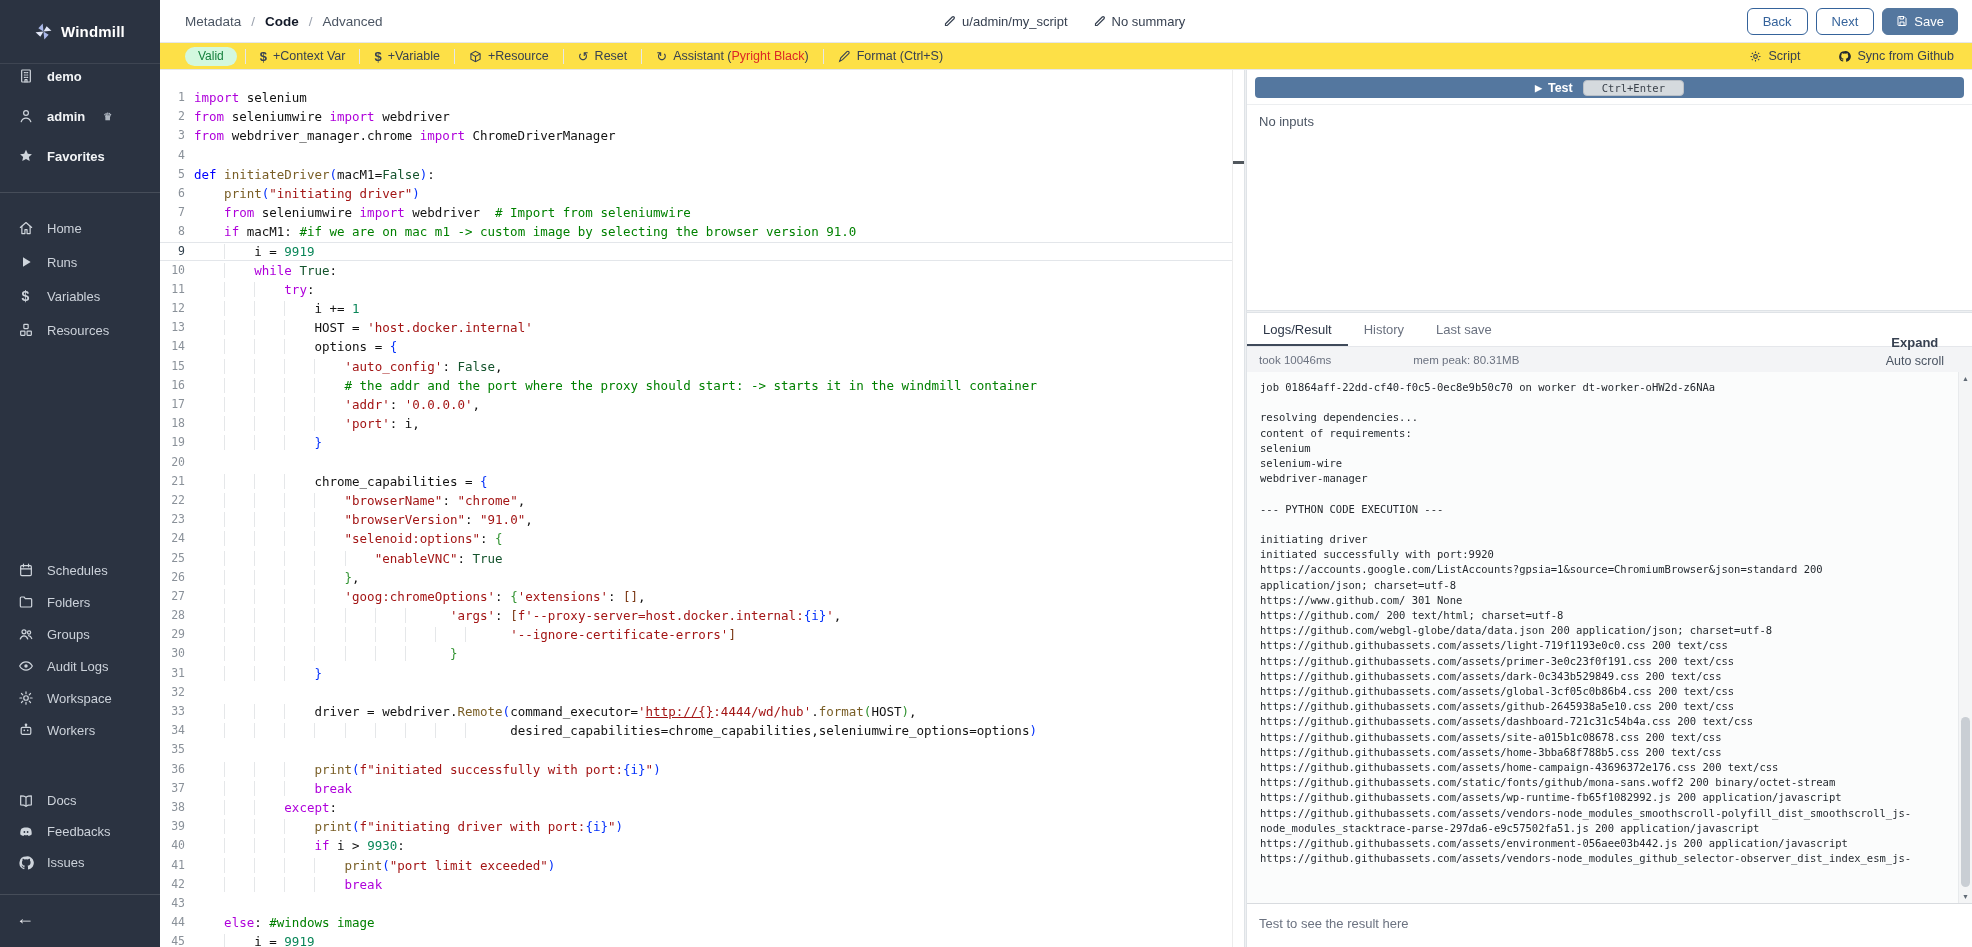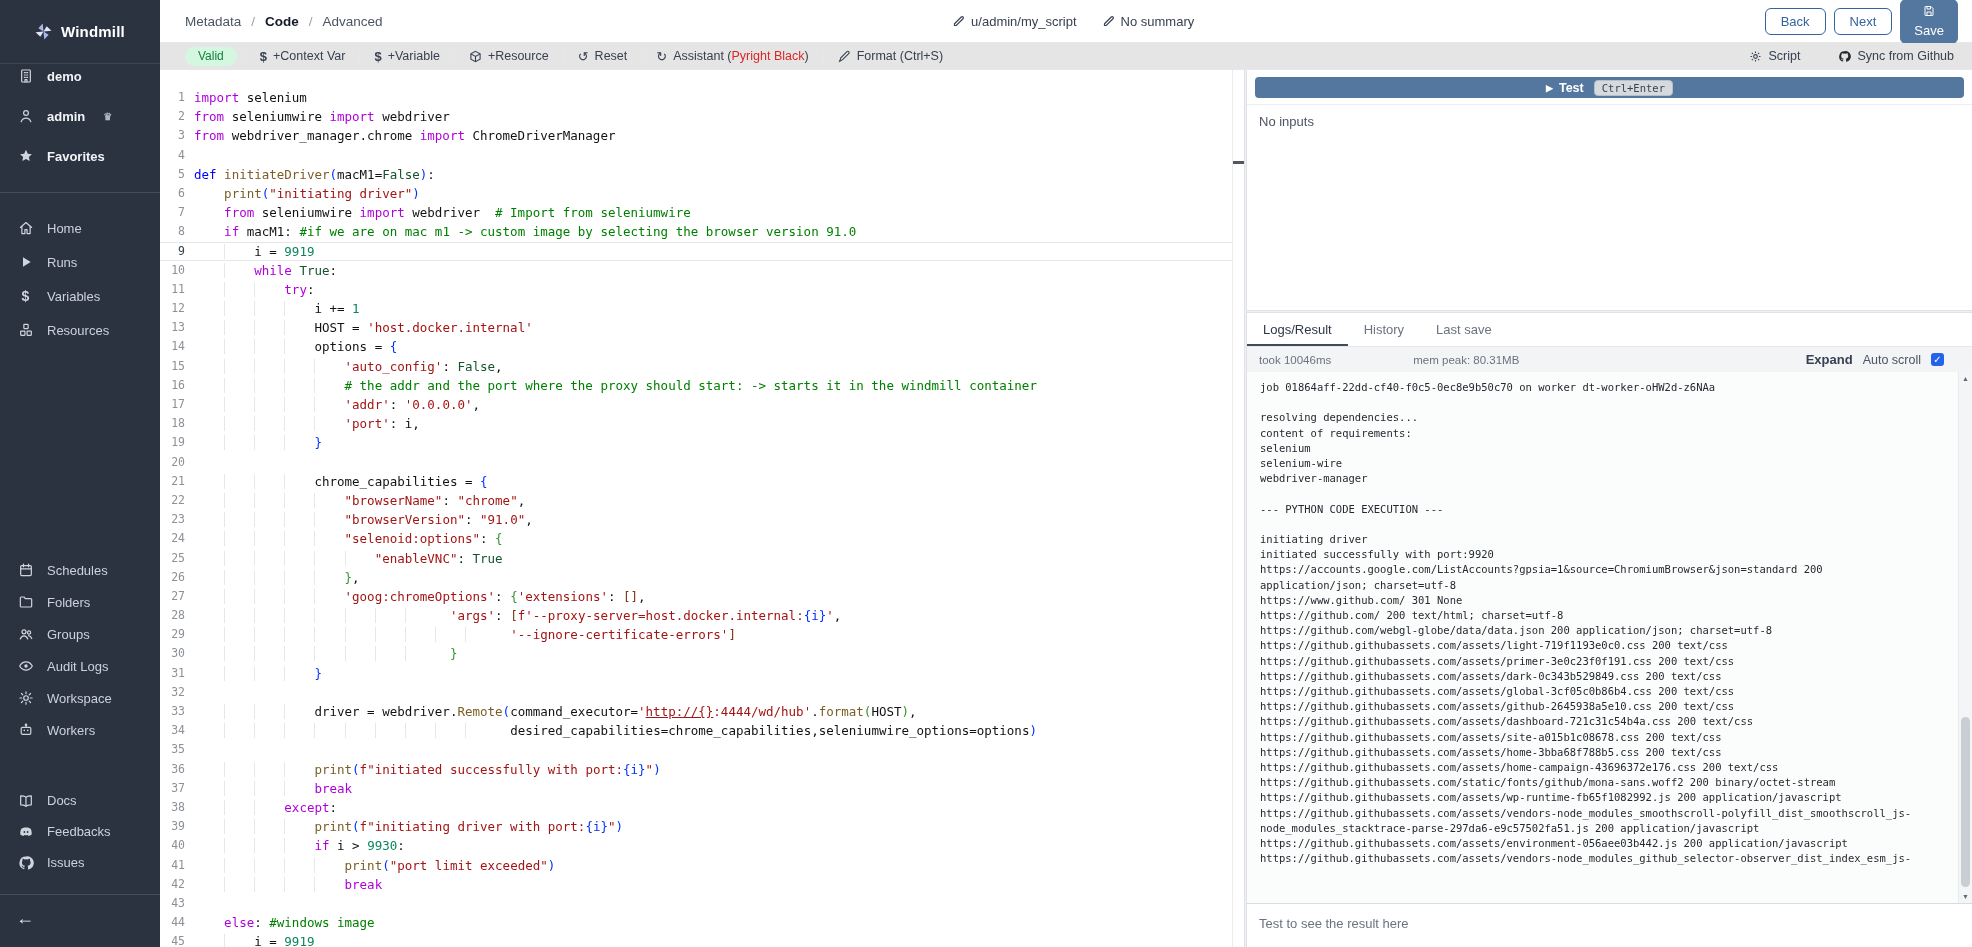--- a/index.html
+++ b/index.html
@@ -32,25 +32,25 @@
   .tab { cursor:pointer; } .tab.active { color:#111827; font-weight:bold; }
   .tab-sep { color:#9ca3af; }
   .path-block { display:flex; align-items:center; gap:26px; margin:0 auto; font-size:13px; color:#374151; }
   .path-item { display:flex; align-items:center; gap:6px; cursor:pointer; }
   .path-item svg { width:12px; height:12px; }
   .header-actions { display:flex; align-items:center; gap:8px; margin-right:14px; }
   .btn-outline { border:1px solid #35639b; color:#35639b; background:#fff; border-radius:6px;
                  padding:5px 15px; font-size:13px; font-weight:500; cursor:pointer; }
   .btn-primary { background:#54779f; color:#fff; border:1px solid #54779f; border-radius:6px;
                  padding:5px 13px; font-size:13px; font-weight:500; cursor:pointer;
-                 display:flex; align-items:center; gap:6px;flex-direction:column; }
+                 display:flex; align-items:center; gap:6px; }
   .btn-primary svg { width:12px; height:12px; }
 
   
-  .toolbar { height:27px; background:#e5e5e5; border-bottom:1px solid #e5e7eb;
+  .toolbar { height:27px; background:#fde047; border-bottom:1px solid #e5e7eb;
              display:flex; align-items:center; padding-left:25px; }
   .badge-valid { background:#d3f8df; color:#15803d; font-size:12px; border-radius:999px;
                  padding:2.5px 13px; margin-right:8px; }
   .tbtn { display:flex; align-items:center; gap:6px; font-size:12.5px; color:#374151;
           padding:0 14px; height:100%; cursor:pointer; white-space:nowrap; }
   .tbtn svg { width:13px; height:13px; }
   .tbtn .glyph { font-size:13px; line-height:1; }
   .tsep { width:1px; height:15px; background:#e5e7eb; flex:none; }
   .toolbar-right { margin-left:auto; display:flex; align-items:center; gap:38px; margin-right:18px; }
   .red { color:#dc2626; }
@@ -81,35 +81,35 @@
             border-right:1px solid #dfe3e7; cursor:col-resize; }
 
   
   .rpanel { flex:1; display:flex; flex-direction:column; background:#fff; min-width:0; }
   .test-section { height:240px; flex:none; display:flex; flex-direction:column; }
   .test-head { padding:7px 8px 6px 8px; }
   .test-btn { background:#54779f; border-radius:4px; height:21px; display:flex; align-items:center;
               justify-content:center; color:#fff; font-size:12.5px; font-weight:bold; cursor:pointer; }
   .test-btn .play { font-size:9px; margin-right:6px; }
   .kbd { background:#d5dade; color:#3c434c; font-family:"DejaVu Sans Mono", monospace;
-         font-size:10.5px; font-weight:normal; padding:1px 7px; border-radius:4px;
+         font-size:10.5px; font-weight:normal; padding:1px 18px; border-radius:4px;
          border:1px solid #b9bfc6; margin-left:10px; }
   .no-inputs { border-top:1px solid #eceef0; padding:9px 12px; font-size:13px; color:#4b5563; }
 
   .hsplit { height:3px; flex:none; background:#eef0f2; border-top:1px solid #dfe3e7;
             border-bottom:1px solid #dfe3e7; cursor:row-resize; }
 
   .rtabs { height:34px; flex:none; display:flex; align-items:stretch; border-bottom:1px solid #e5e7eb; }
   .rtab { display:flex; align-items:center; padding:0 16px; font-size:13px; color:#6b7280; cursor:pointer; }
   .rtab.active { color:#2d3748; font-weight:500; box-shadow:inset 0 -2px 0 #3f4a5a; }
 
   .log-meta { height:25px; flex:none; background:#f3f4f6; display:flex; align-items:center;
               padding:0 12px; font-size:11.5px; color:#6b7280; }
   .log-meta .mem { margin-left:82px; }
-  .meta-right { margin-left:auto; display:flex; align-items:center; gap:10px; padding-right:16px; }
+  .meta-right { margin-left:auto; display:flex; align-items:center; gap:4px; padding-right:16px;flex-direction:column; }
   .expand { font-size:13px; font-weight:600; color:#374151; cursor:pointer; }
   .autoscroll-label { font-size:12.5px; color:#4b5563; }
   .checkbox { width:13px; height:13px; background:#2563eb; border-radius:3px; color:#fff;
               font-size:10px; line-height:13px; text-align:center; cursor:pointer; }
 
   .log-area { flex:1; min-height:0; background:#fbfcfc; position:relative; overflow:hidden; }
   .log-area pre { margin:0; padding:8px 26px 8px 13px;
                   font-family:"DejaVu Sans Mono", monospace; font-size:10.5px; line-height:15.2px;
                   color:#24292f; white-space:pre; }
   .log-scroll { position:absolute; right:0; top:0; bottom:0; width:14px; background:#f4f5f6;

